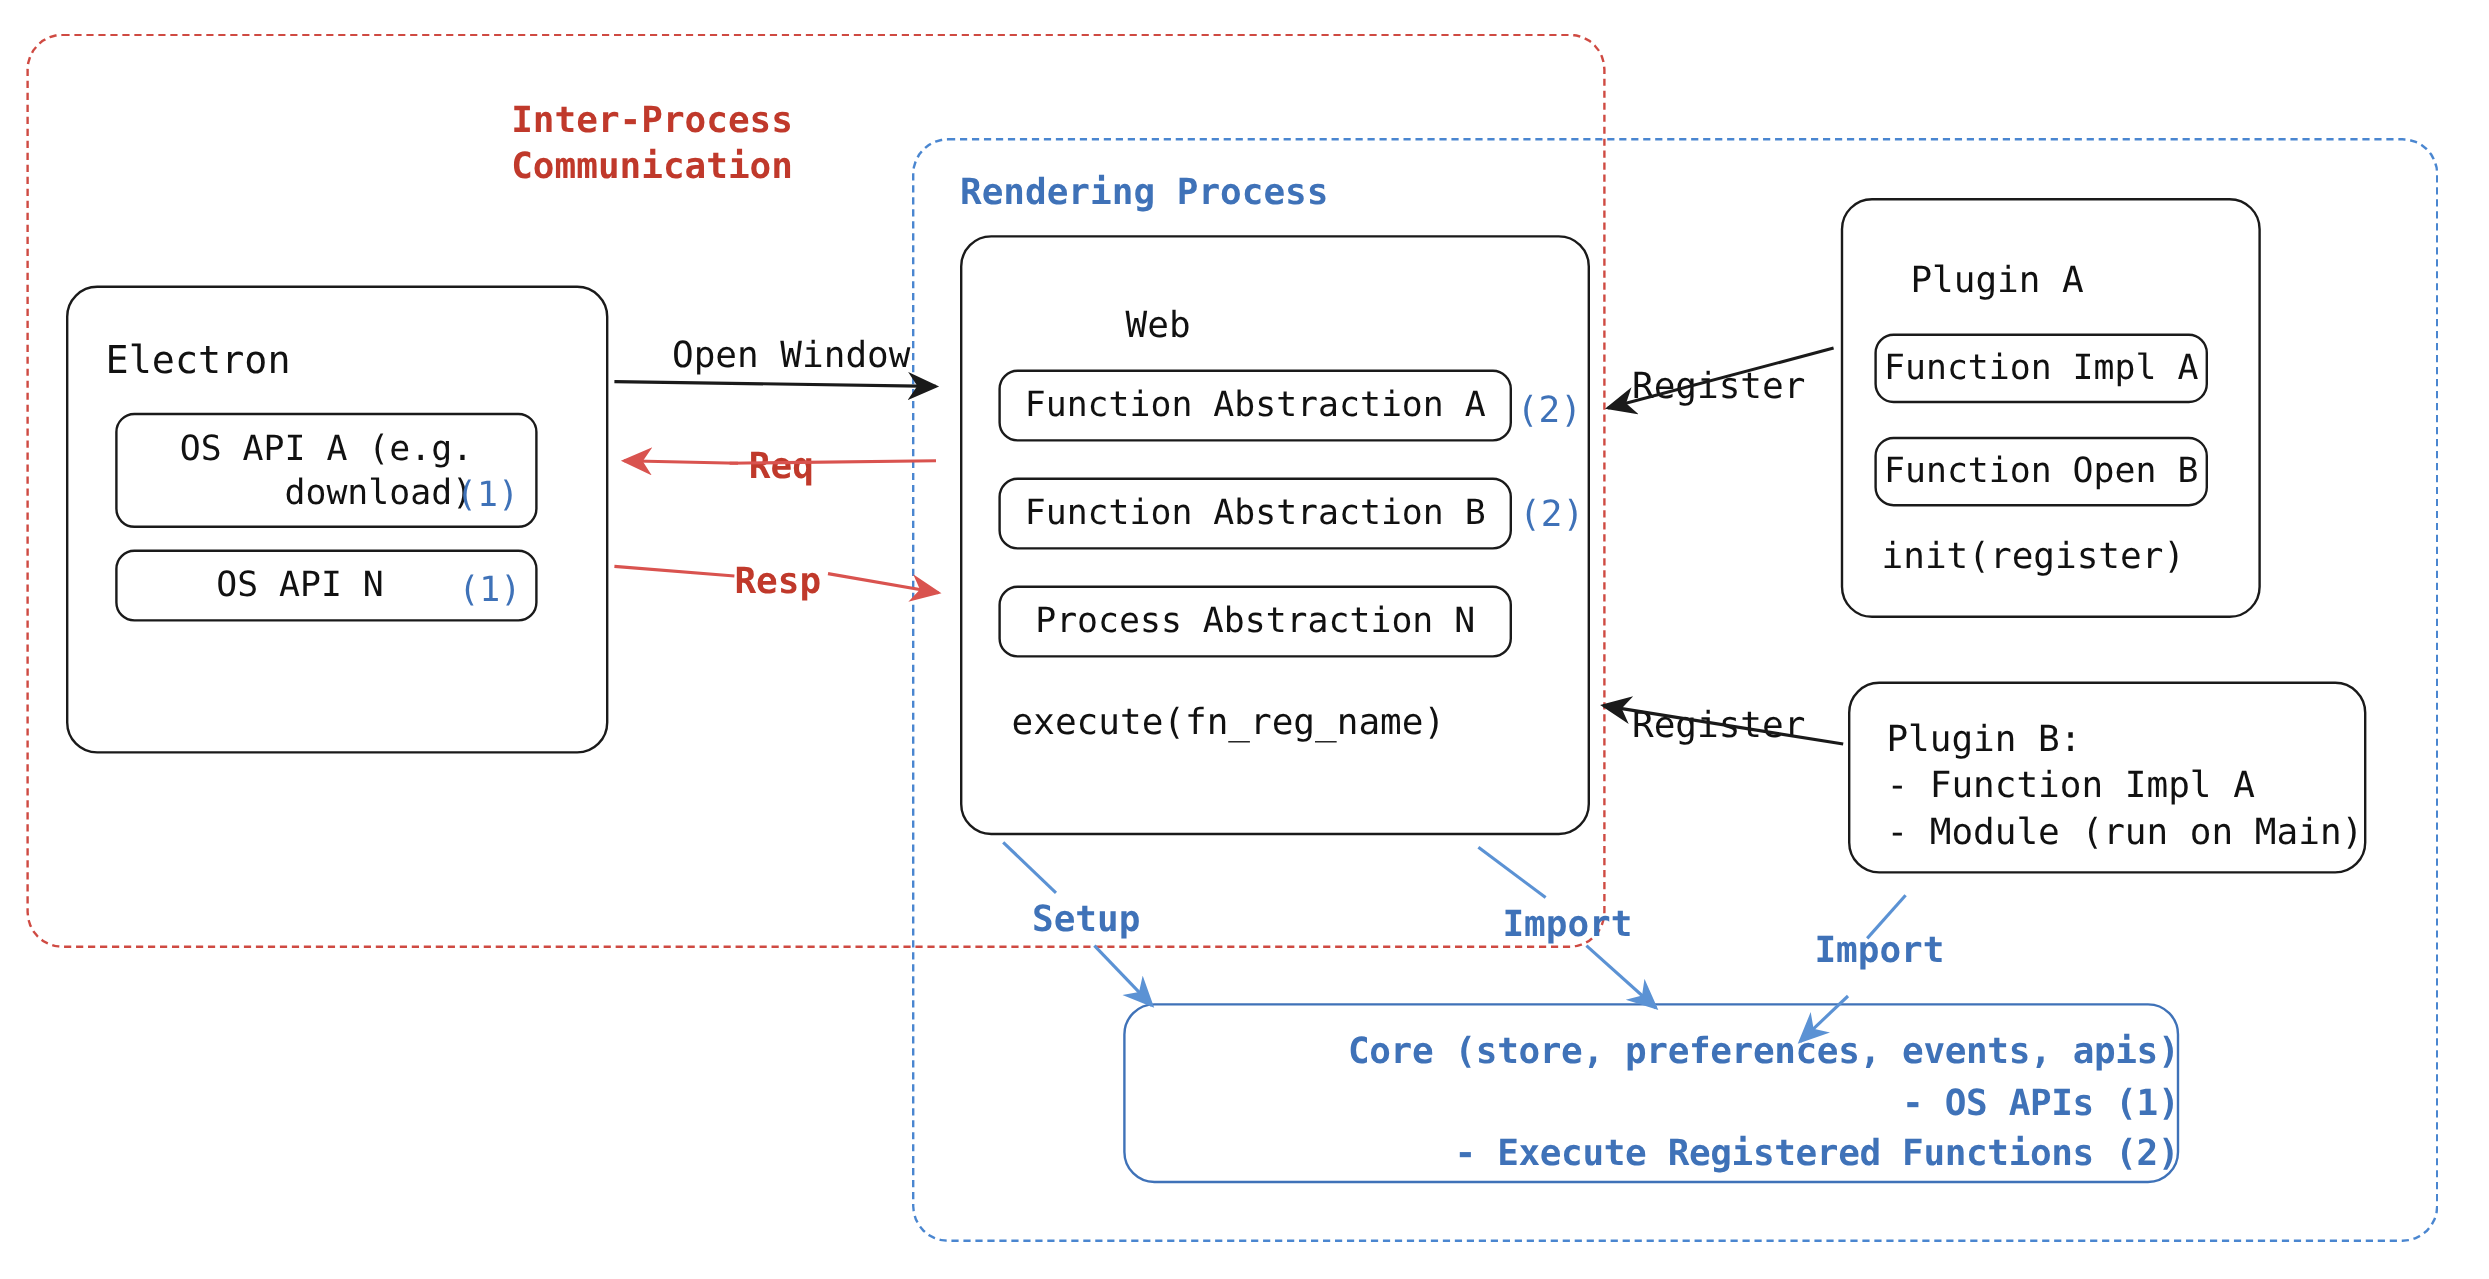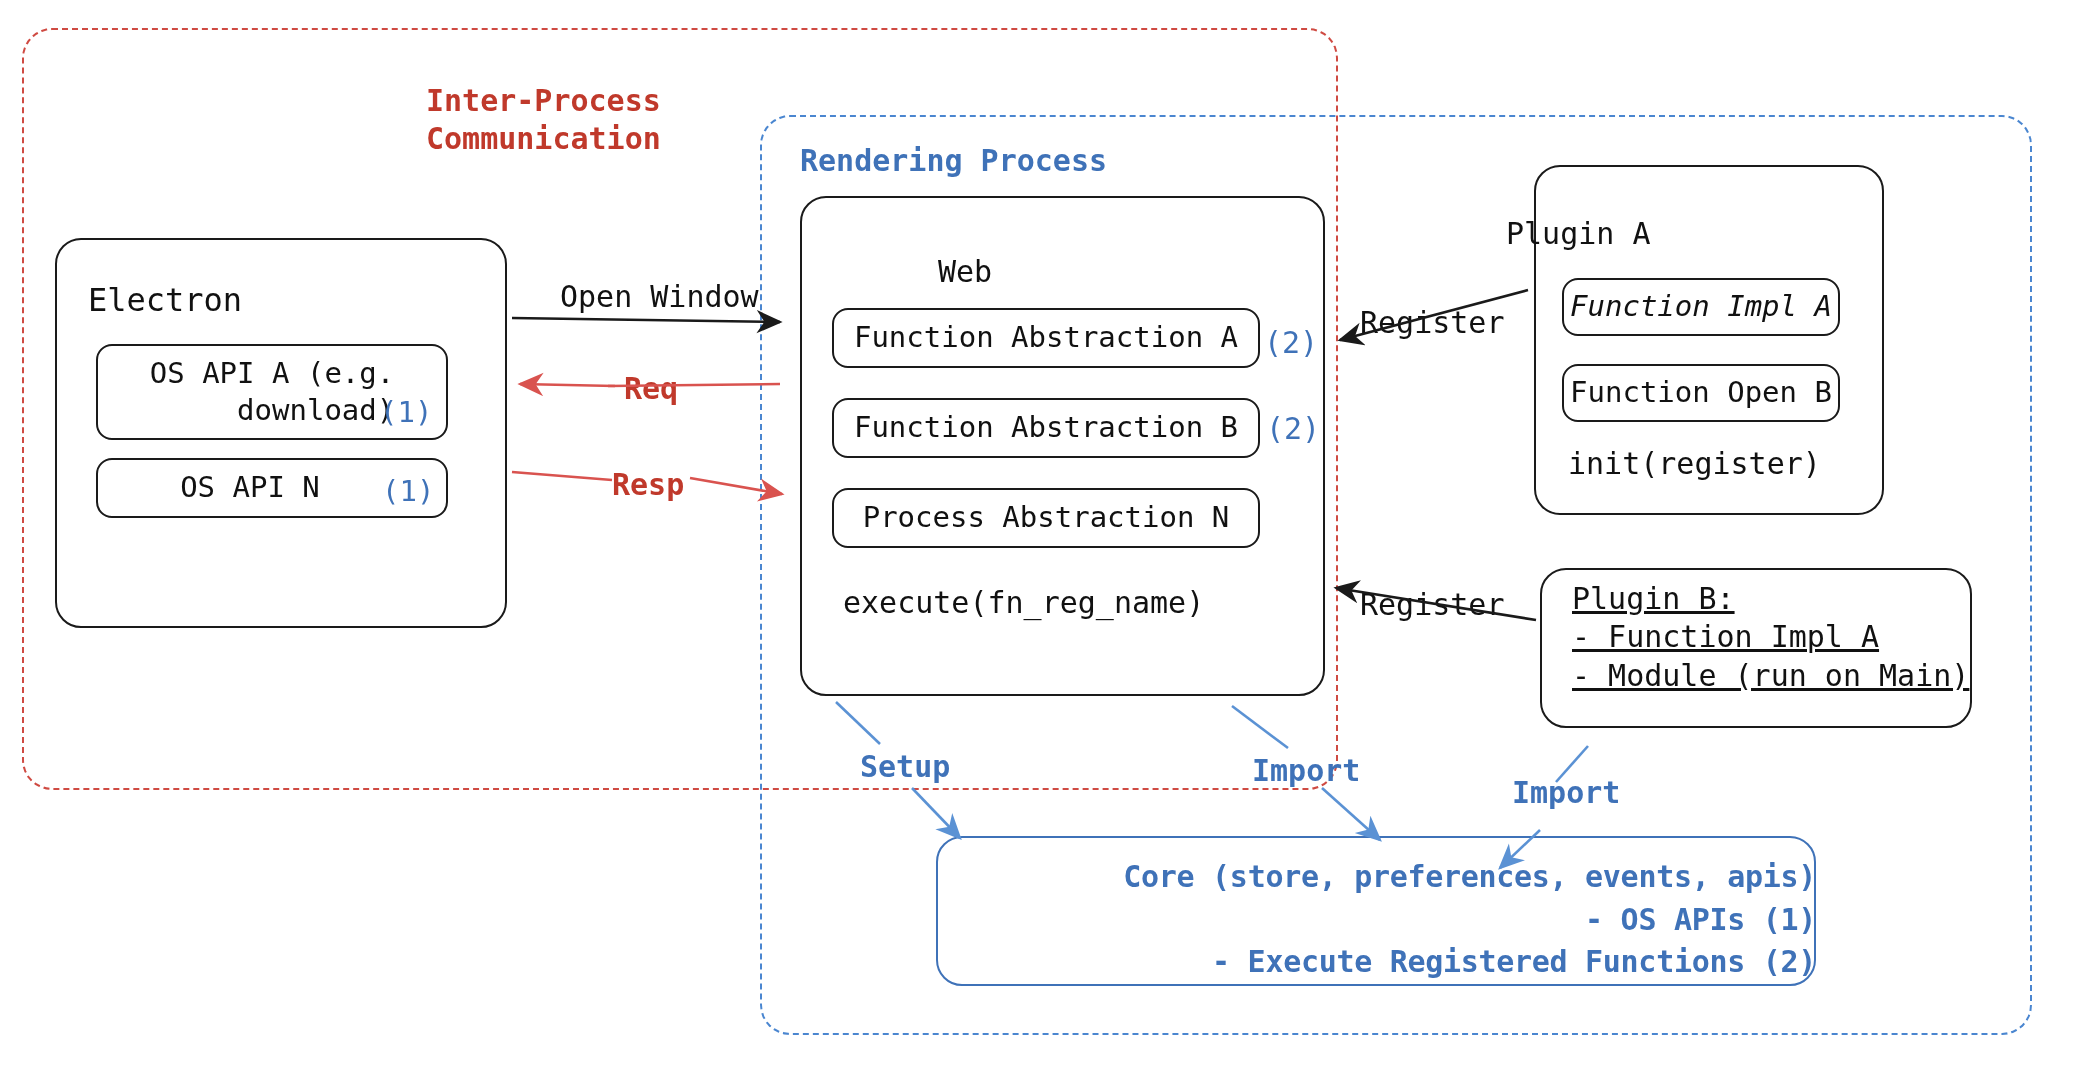--- a/index.html
+++ b/index.html
@@ -121,35 +121,35 @@
   <div class="lbl t-30 blue-text" style="left:1266px; top:410px;">(2)</div>
 
   <div class="node rbox-sm ctr-flex" style="left:832px; top:488px; width:428px; height:60px;">
     <span class="lbl t-29" style="position:static; display:block;">Process Abstraction N</span>
   </div>
 
   <div class="lbl t-30" style="left:843px; top:584px;">execute(fn_reg_name)</div>
 
   <div class="node rbox" style="left:1534px; top:165px; width:350px; height:350px;"></div>
 
-  <div class="lbl t-30" style="left:1506px; top:215px;">Plugin A</div>
-
-  <div class="node rbox-sm ctr-flex" style="left:1562px; top:278px; width:278px; height:58px;font-style:italic;">
+  <div class="lbl t-30" style="left:1592px; top:215px;">Plugin A</div>
+
+  <div class="node rbox-sm ctr-flex" style="left:1562px; top:278px; width:278px; height:58px;">
     <span class="lbl t-29" style="position:static; display:block;">Function Impl A</span>
   </div>
 
   <div class="node rbox-sm ctr-flex" style="left:1562px; top:364px; width:278px; height:58px;">
     <span class="lbl t-29" style="position:static; display:block;">Function Open B</span>
   </div>
 
   <div class="lbl t-30" style="left:1568px; top:445px;">init(register)</div>
 
   <div class="node rbox" style="left:1540px; top:568px; width:432px; height:160px;"></div>
 
-  <div class="lbl t-30" style="left:1572px; top:580px;text-decoration:underline;"><span>Plugin B:</span><br><span>- Function Impl A</span><br><span>- Module (run on Main)</span></div>
+  <div class="lbl t-30" style="left:1572px; top:598px;"><span>Plugin B:</span><br><span>- Function Impl A</span><br><span>- Module (run on Main)</span></div>
 
   <div class="node" style="left:936px; top:836px; width:880px; height:150px; border:2.5px solid #3f72b8; border-radius:26px; background:#ffffff;"></div>
 
   <div class="lbl core-txt blue-core center" style="left:936px; top:856px; width:880px;"><span>Core (store, preferences, events, apis)</span><br><span>- OS APIs (1)</span><br><span>- Execute Registered Functions (2)</span></div>
 
   <div class="lbl t-30" style="left:560px; top:278px;">Open Window</div>
 
   <div class="lbl t-30 red-text bold" style="left:624px; top:370px;">Req</div>
 
   <div class="lbl t-30 red-text bold" style="left:612px; top:466px;">Resp</div>

